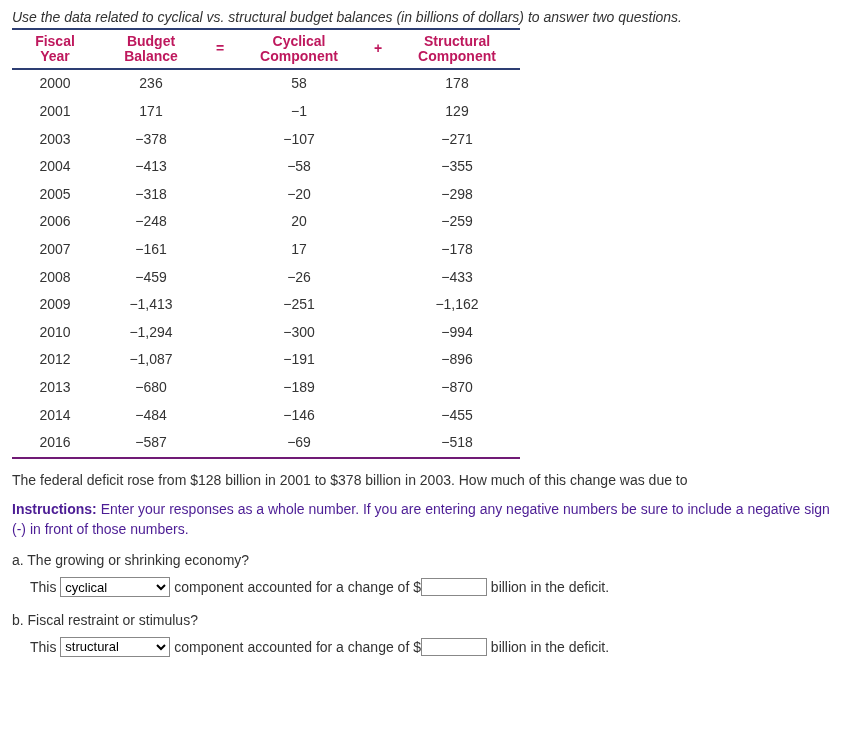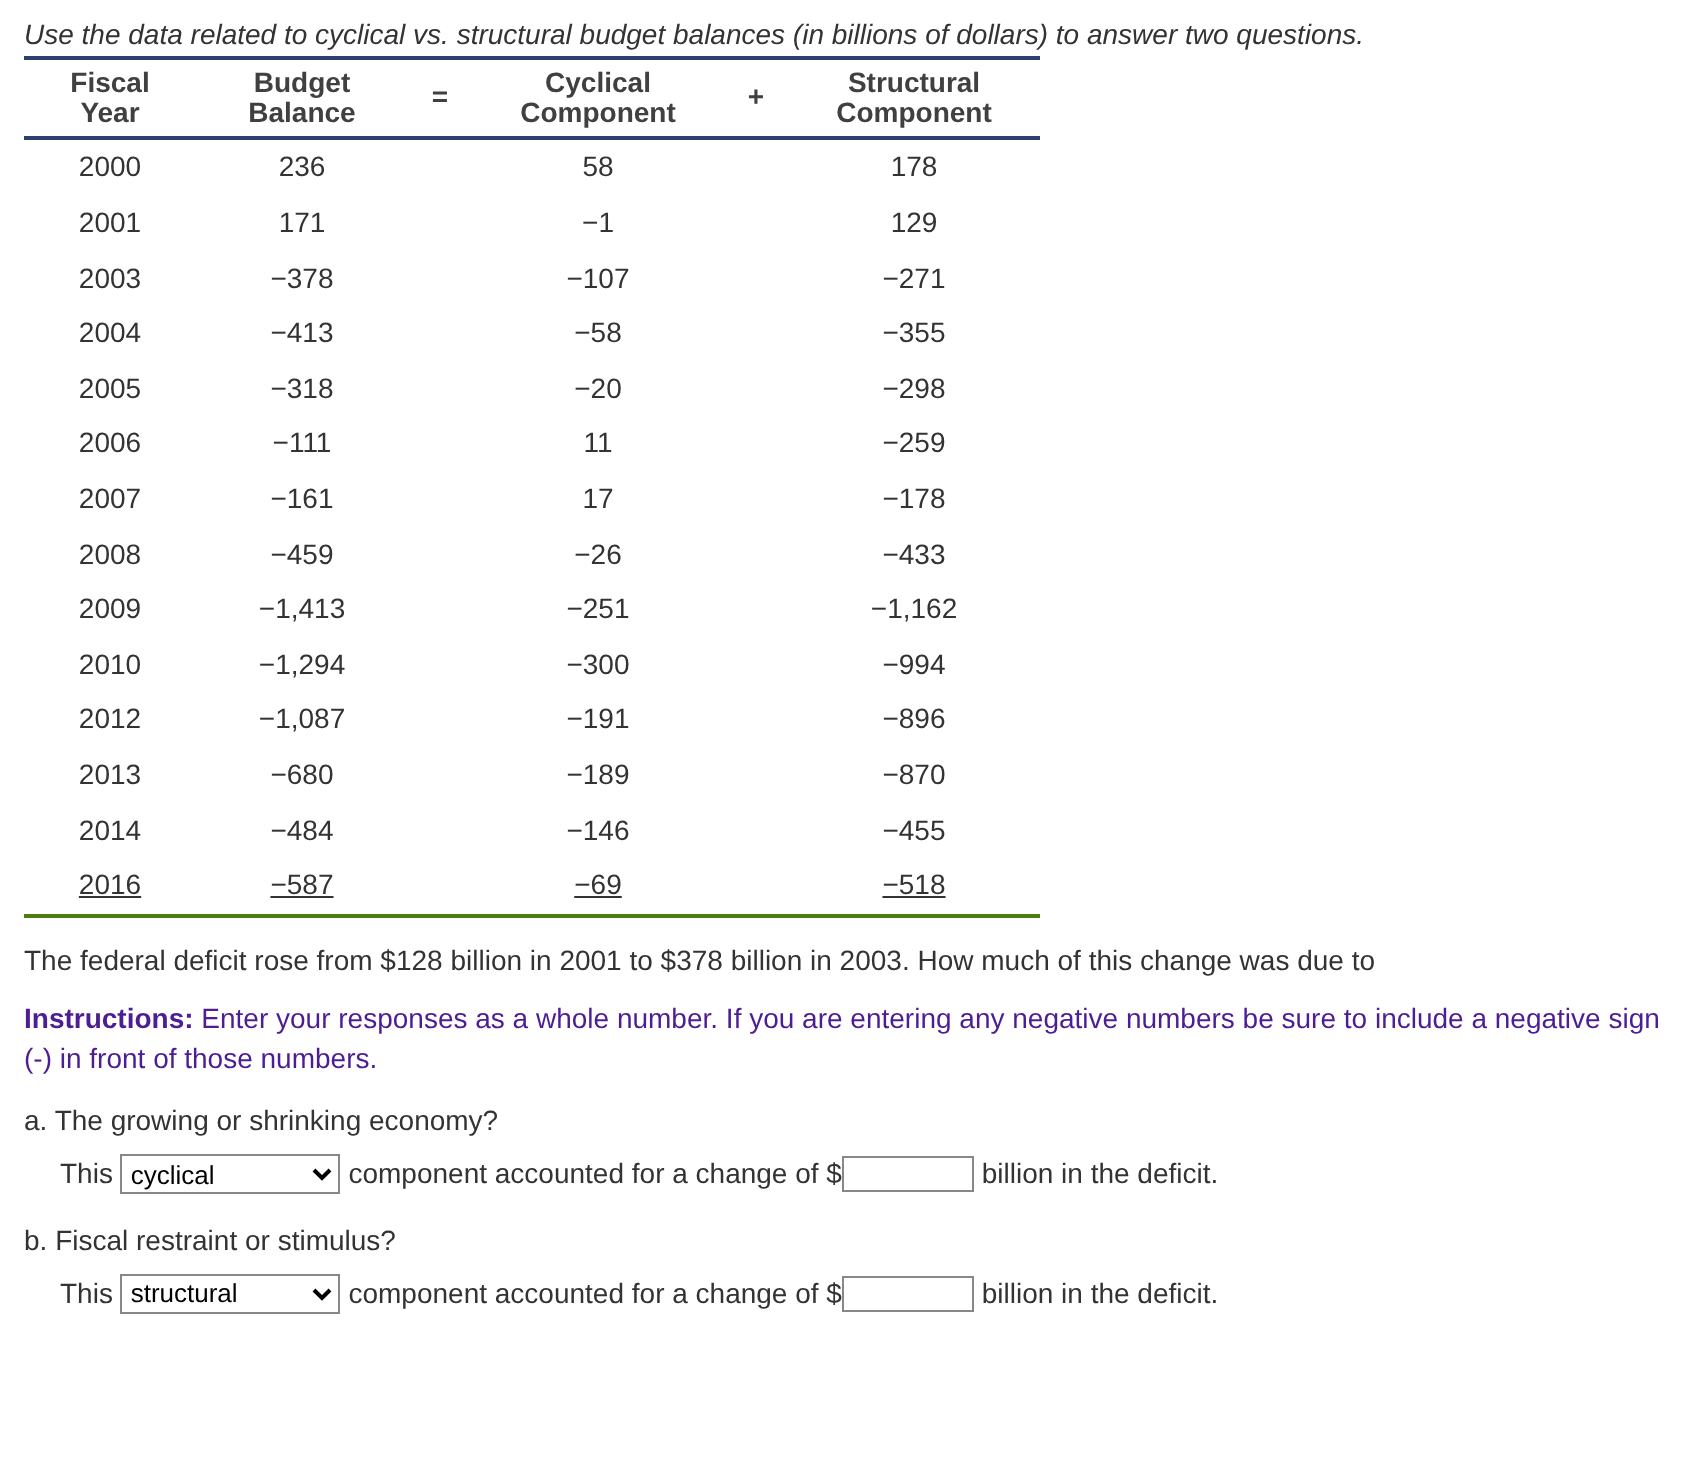--- a/index.html
+++ b/index.html
@@ -22,34 +22,33 @@
   }
   table.budget th, table.budget td {
     padding: 4px 8px;
     text-align: center;
     font-size: 14px;
   }
   table.budget thead th {
     border-top: 2px solid #2d3e73;
     border-bottom: 2px solid #2d3e73;
     font-weight: bold;
-    color: #404040;
+    color: #be185d;
   }
   table.budget th.op {
     font-weight: bold;
     font-size: 14px;
     padding: 4px 4px;
   }
   table.budget th .line {
     display: block;
     line-height: 1.1;
   }
   table.budget tbody tr:last-child td {
-    border-bottom: 2px solid #4d7c0f;
-    text-decoration: underline;
+    border-bottom: 2px solid #701a75;
   }
   .col-year { width: 70px; }
   .col-bal  { width: 90px; }
   .col-op   { width: 24px; }
   .col-cyc  { width: 110px; }
   .col-str  { width: 110px; }
   .question-text {
     margin: 10px 0 10px 0;
   }
   .instructions {
@@ -144,23 +143,23 @@
       <tr>
         <td>2005</td>
         <td>−318</td>
         <td></td>
         <td>−20</td>
         <td></td>
         <td>−298</td>
       </tr>
       <tr>
         <td>2006</td>
-        <td>−111</td>
-        <td></td>
-        <td>11</td>
+        <td>−248</td>
+        <td></td>
+        <td>20</td>
         <td></td>
         <td>−259</td>
       </tr>
       <tr>
         <td>2007</td>
         <td>−161</td>
         <td></td>
         <td>17</td>
         <td></td>
         <td>−178</td>

